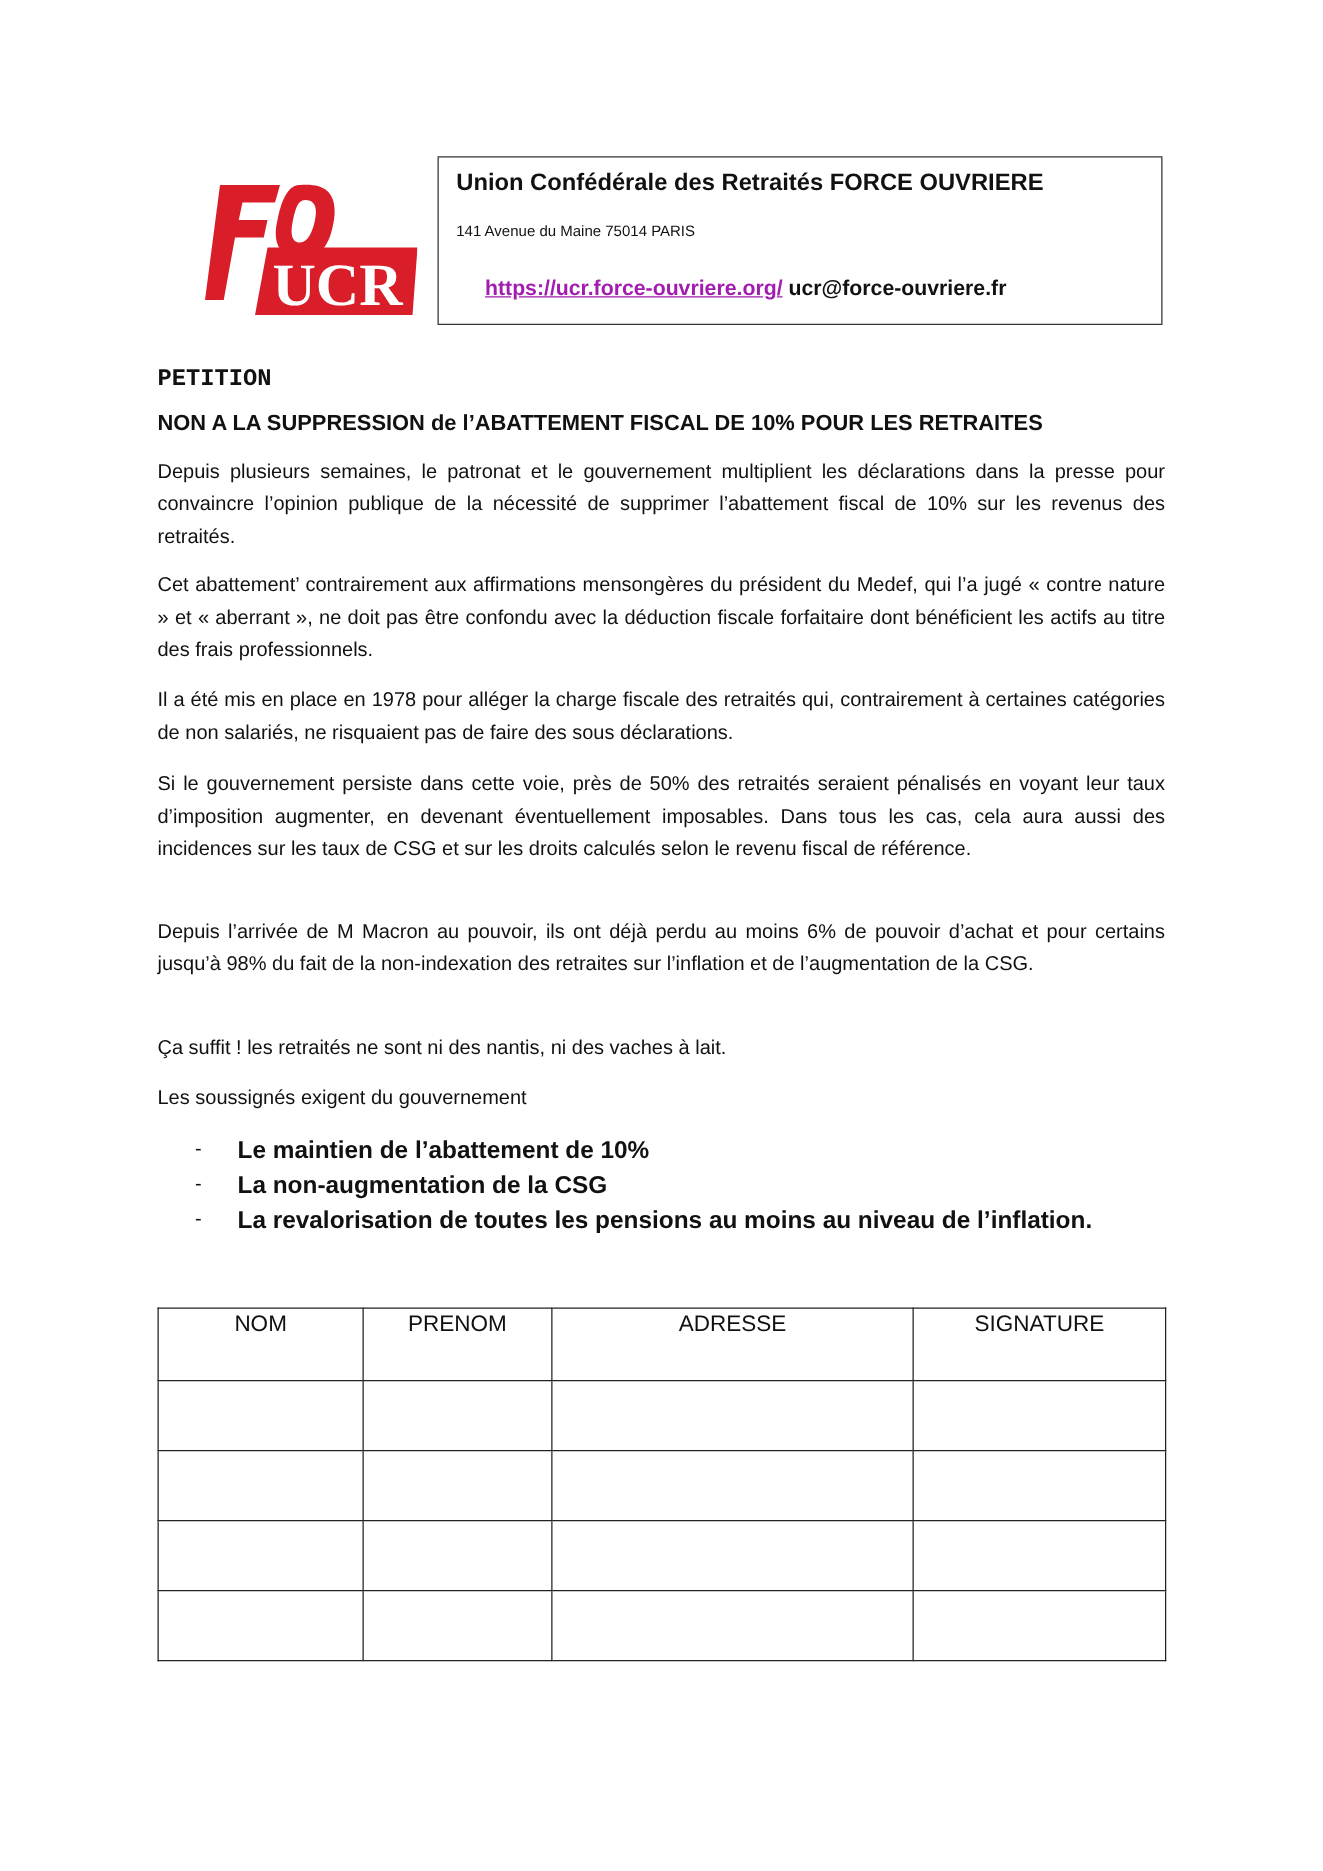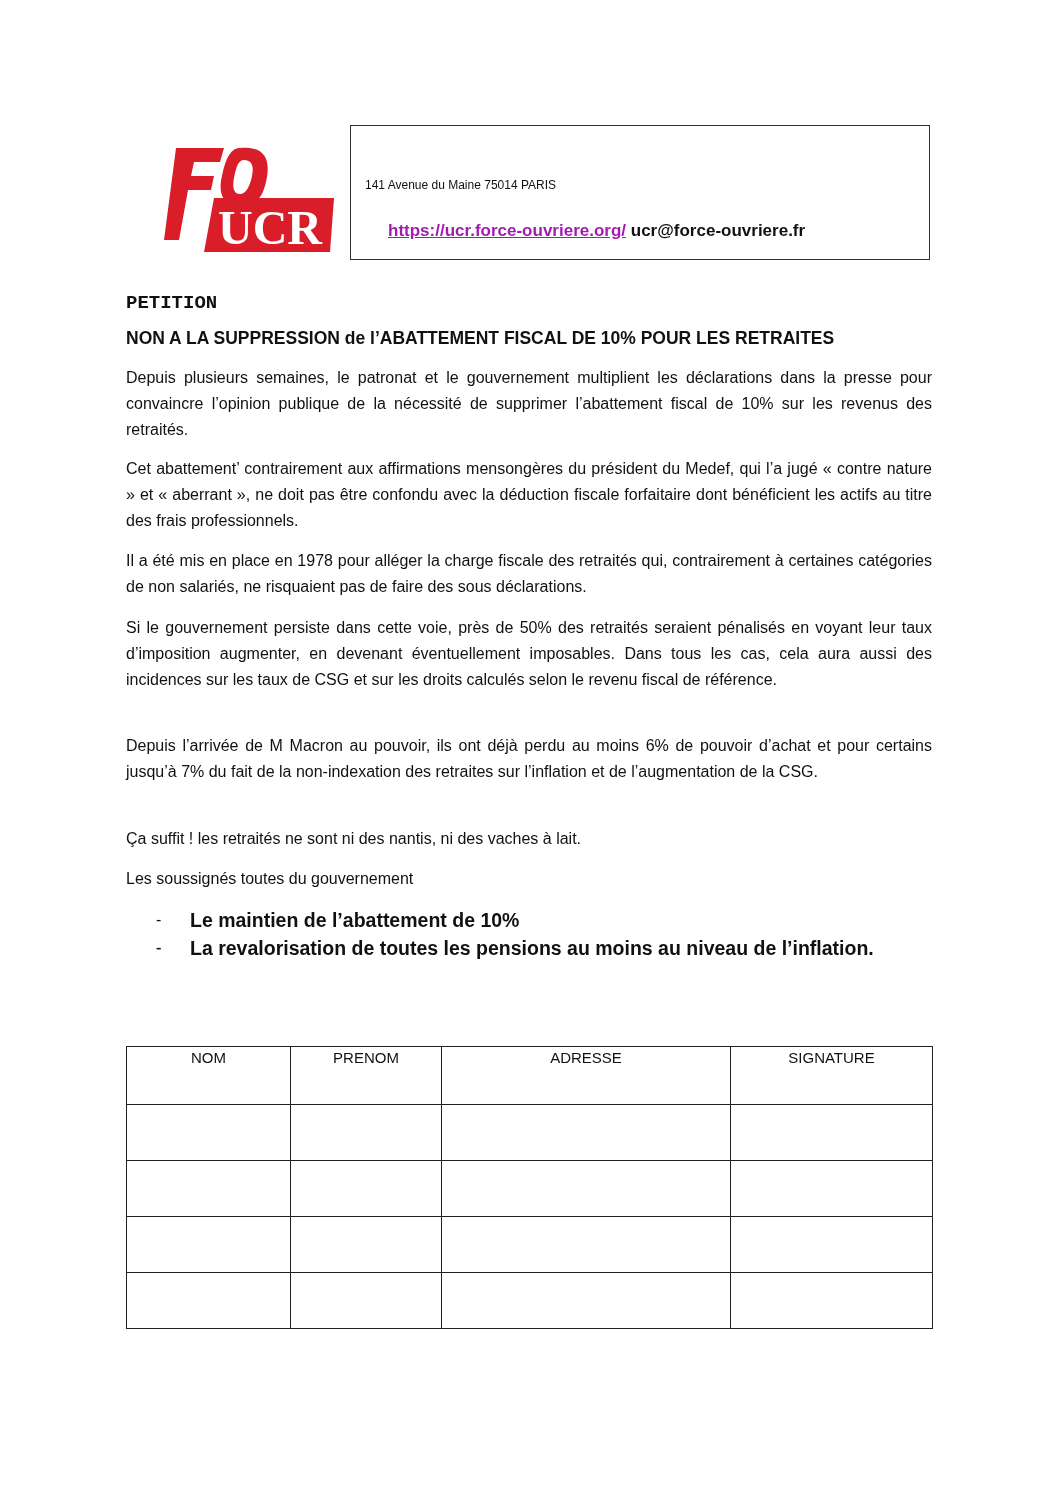--- a/index.html
+++ b/index.html
@@ -21,61 +21,62 @@
   .subtitle { top: 325px; left: 126px; font-weight: bold; font-size: 17.5px; }
   .demands { position: absolute; left: 126px; top: 906px; width: 820px; list-style: none; margin: 0; padding: 0; }
   .demands li { font-weight: bold; font-size: 19.5px; line-height: 28px; position: relative; padding-left: 64px; }
   .demands li .dash { position: absolute; left: 30px; font-weight: normal; font-size: 16px; }
   table.sig {
     position: absolute; left: 126px; top: 1046px; width: 806px;
     border-collapse: collapse; table-layout: fixed;
   }
   table.sig td, table.sig th {
     border: 1.5px solid #222; height: 55px; padding: 0; font-weight: normal;
-    font-size: 15px; vertical-align: top; text-align: center;
+    font-size: 18px; vertical-align: top; text-align: center;
   }
   table.sig th { padding-top: 2px; }
 </style>
 </head>
 <body>
 
 <svg class="logo" viewBox="0 0 172 116">
   <g fill="#d91e2a">
 
     <polygon points="14,8 62,8 58,22 32,22 29,36 52,36 49,50 26,50 17,100 2,100"></polygon>
 
     <path d="M78,8 C100,6 110,16 104,42 C100,60 92,66 78,66 C60,66 56,52 60,36 C64,16 70,8 78,8 Z M82,20 C76,20 74,28 72,38 C70,48 72,54 78,54 C84,54 88,46 90,36 C92,26 90,20 82,20 Z"></path>
 
     <polygon points="52,58 172,58 168,112 42,112"></polygon>
   </g>
   <text x="108" y="104" text-anchor="middle" font-family="Liberation Serif, serif" font-size="48" font-weight="bold" fill="#ffffff">UCR</text>
 </svg>
 
 <div class="header-box">
+  <div class="hb-title">Union Confédérale des Retraités FORCE OUVRIERE</div>
   <div class="hb-addr">141 Avenue du Maine 75014 PARIS</div>
   <div class="hb-links">
     <a href="#">https://ucr.force-ouvriere.org/</a>
     <span>ucr@force-ouvriere.fr</span>
   </div>
 </div>
 
 <div class="text petition">PETITION</div>
 <div class="text subtitle">NON A LA SUPPRESSION de l’ABATTEMENT FISCAL DE 10% POUR LES RETRAITES</div>
 
 <div class="text" style="top:365px;">Depuis plusieurs semaines, le patronat et le gouvernement multiplient les déclarations dans la presse pour convaincre l’opinion publique de la nécessité de supprimer l’abattement fiscal de 10% sur les revenus des retraités.</div>
 <div class="text" style="top:456px;">Cet abattement’ contrairement aux affirmations mensongères du président du Medef, qui l’a jugé « contre nature » et « aberrant », ne doit pas être confondu avec la déduction fiscale forfaitaire dont bénéficient les actifs au titre des frais professionnels.</div>
 <div class="text" style="top:548px;">Il a été mis en place en 1978 pour alléger la charge fiscale des retraités qui, contrairement à certaines catégories de non salariés, ne risquaient pas de faire des sous déclarations.</div>
 <div class="text" style="top:615px;">Si le gouvernement persiste dans cette voie, près de 50% des retraités seraient pénalisés en voyant leur taux d’imposition augmenter, en devenant éventuellement imposables. Dans tous les cas, cela aura aussi des incidences sur les taux de CSG et sur les droits calculés selon le revenu fiscal de référence.</div>
-<div class="text" style="top:733px;">Depuis l’arrivée de M Macron au pouvoir, ils ont déjà perdu au moins 6% de pouvoir d’achat et pour certains jusqu’à 7% du fait de la non-indexation des retraites sur l’inflation et de l’augmentation de la CSG.</div>
+<div class="text" style="top:733px;">Depuis l’arrivée de M Macron au pouvoir, ils ont déjà perdu au moins 6% de pouvoir d’achat et pour certains jusqu’à 98% du fait de la non-indexation des retraites sur l’inflation et de l’augmentation de la CSG.</div>
 <div class="text" style="top:826px;">Ça suffit ! les retraités ne sont ni des nantis, ni des vaches à lait.</div>
-<div class="text" style="top:866px;">Les soussignés toutes du gouvernement</div>
+<div class="text" style="top:866px;">Les soussignés exigent du gouvernement</div>
 
 <ul class="demands">
   <li><span class="dash">-</span><span>Le maintien de l’abattement de 10%</span></li>
-  <li><span class="dash">-</span></li>
+  <li><span class="dash">-</span><span>La non-augmentation de la CSG</span></li>
   <li><span class="dash">-</span><span>La revalorisation de toutes les pensions au moins au niveau de l’inflation.</span></li>
 </ul>
 
 <table class="sig">
   <colgroup>
     <col style="width:164px">
       <col style="width:151px">
       <col style="width:289px">
       <col style="width:202px">
   </colgroup>

